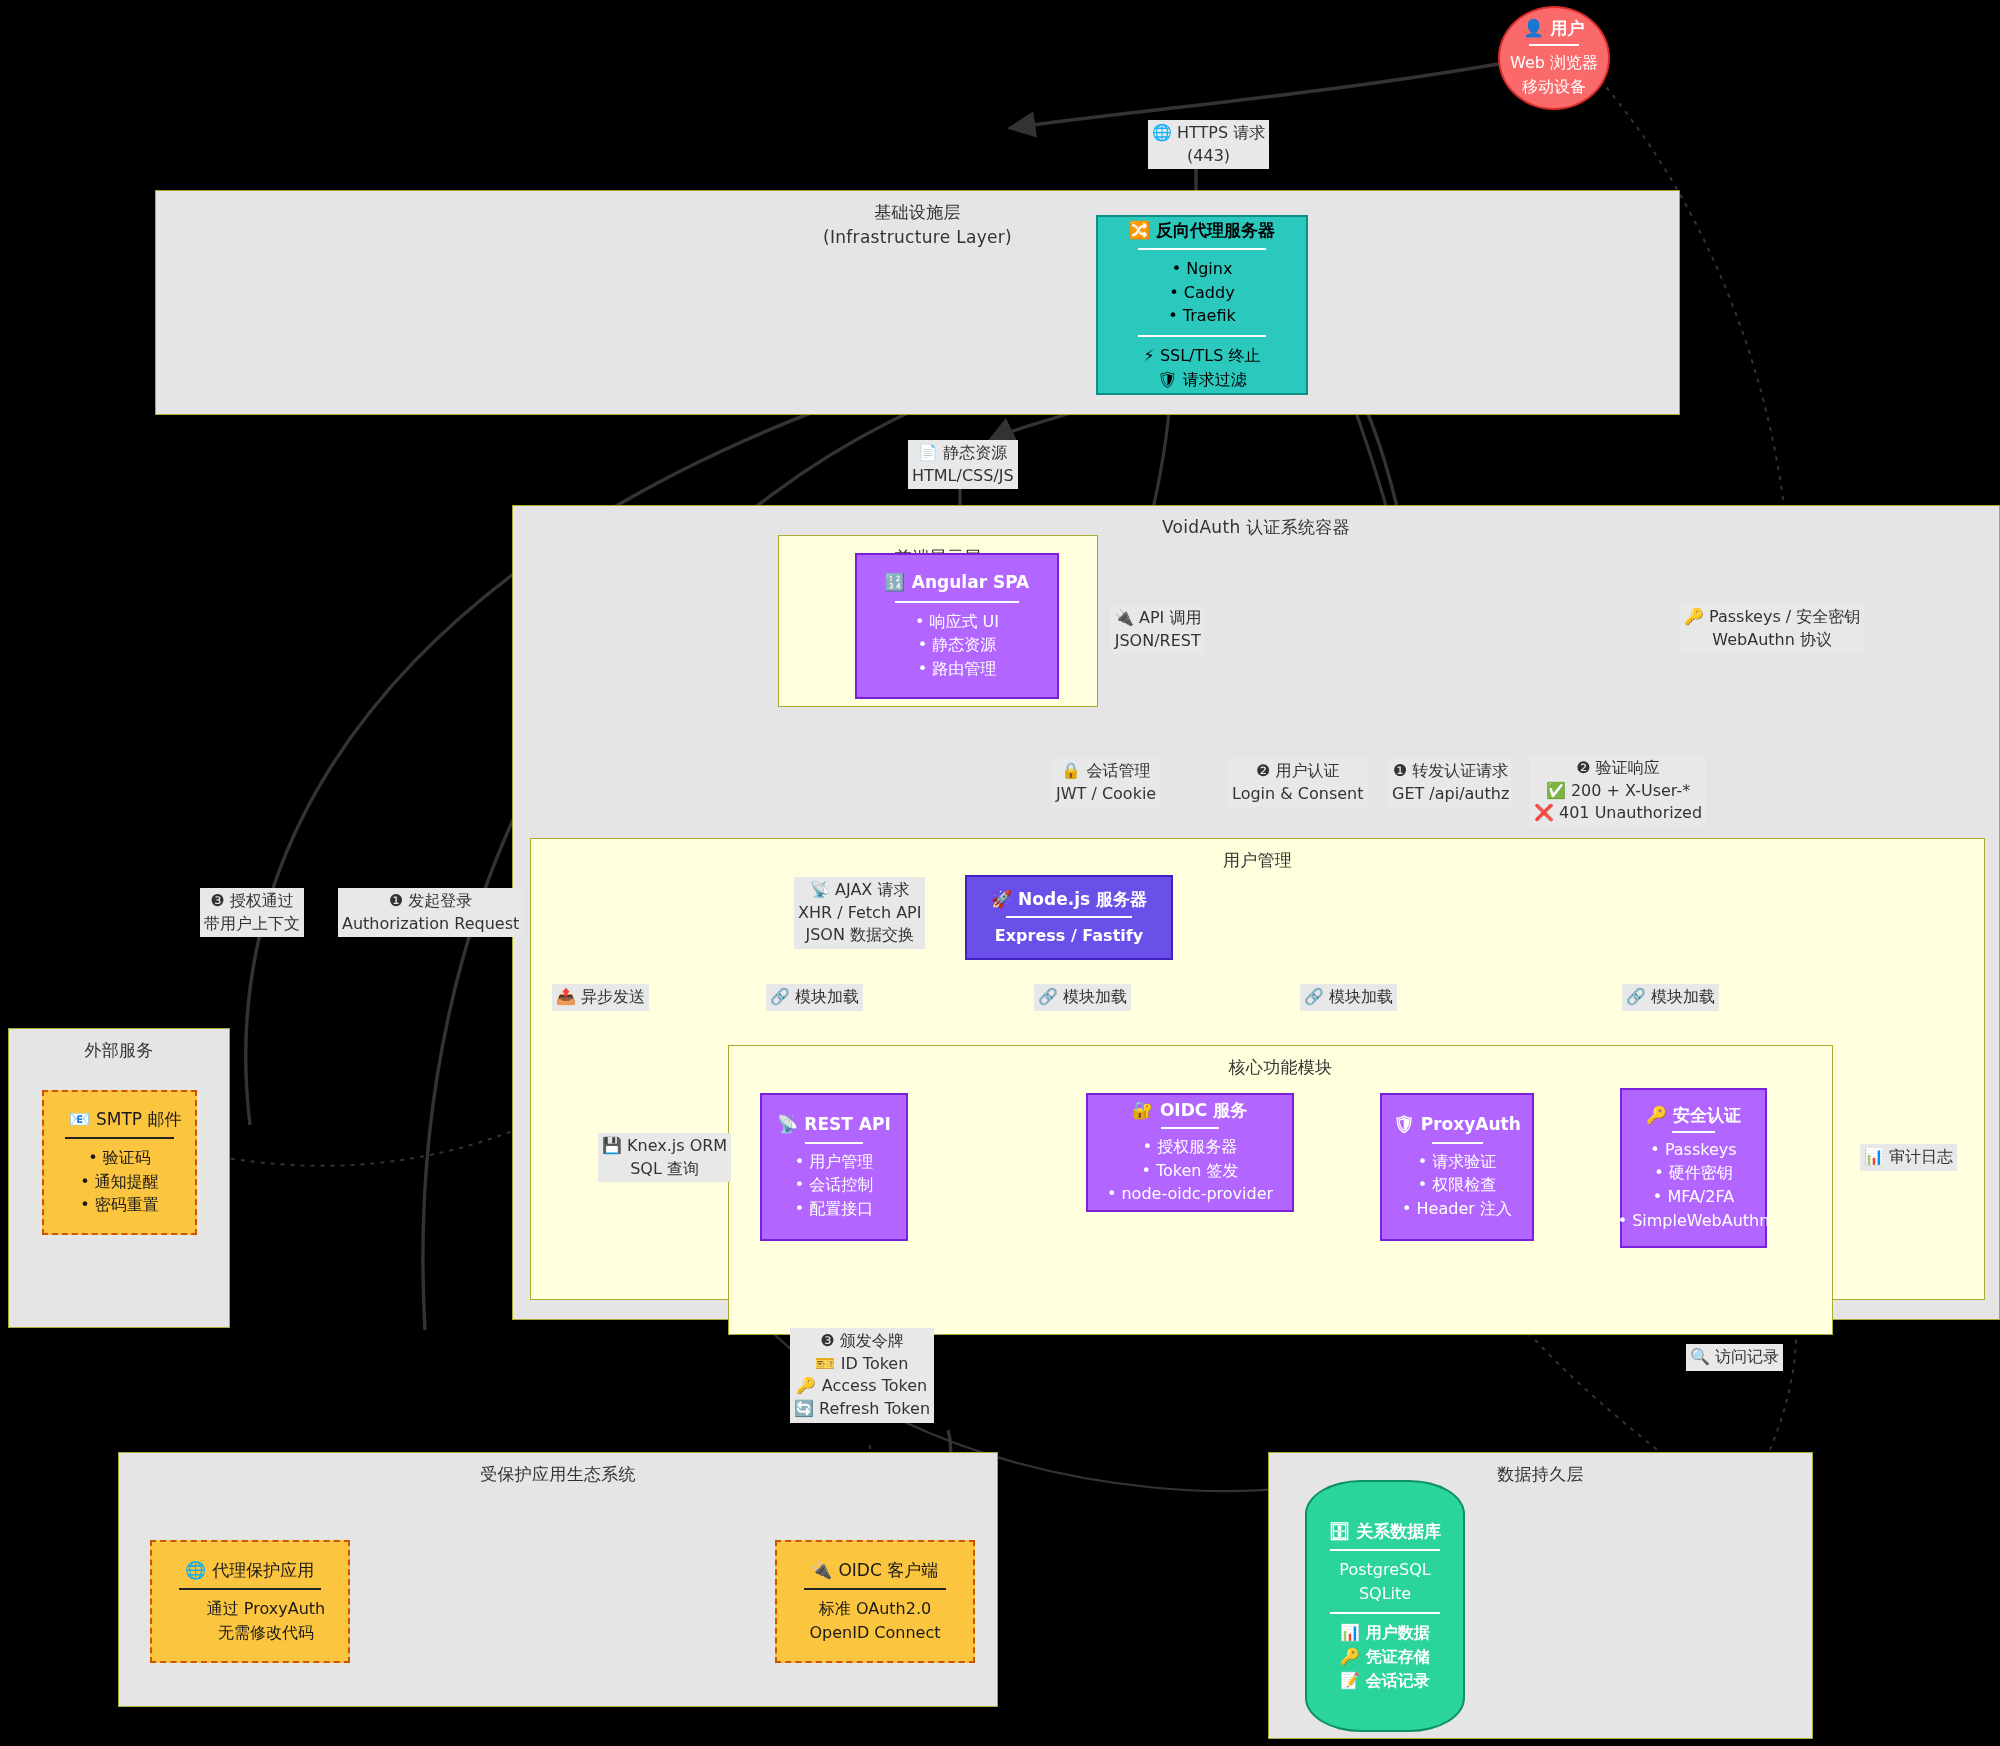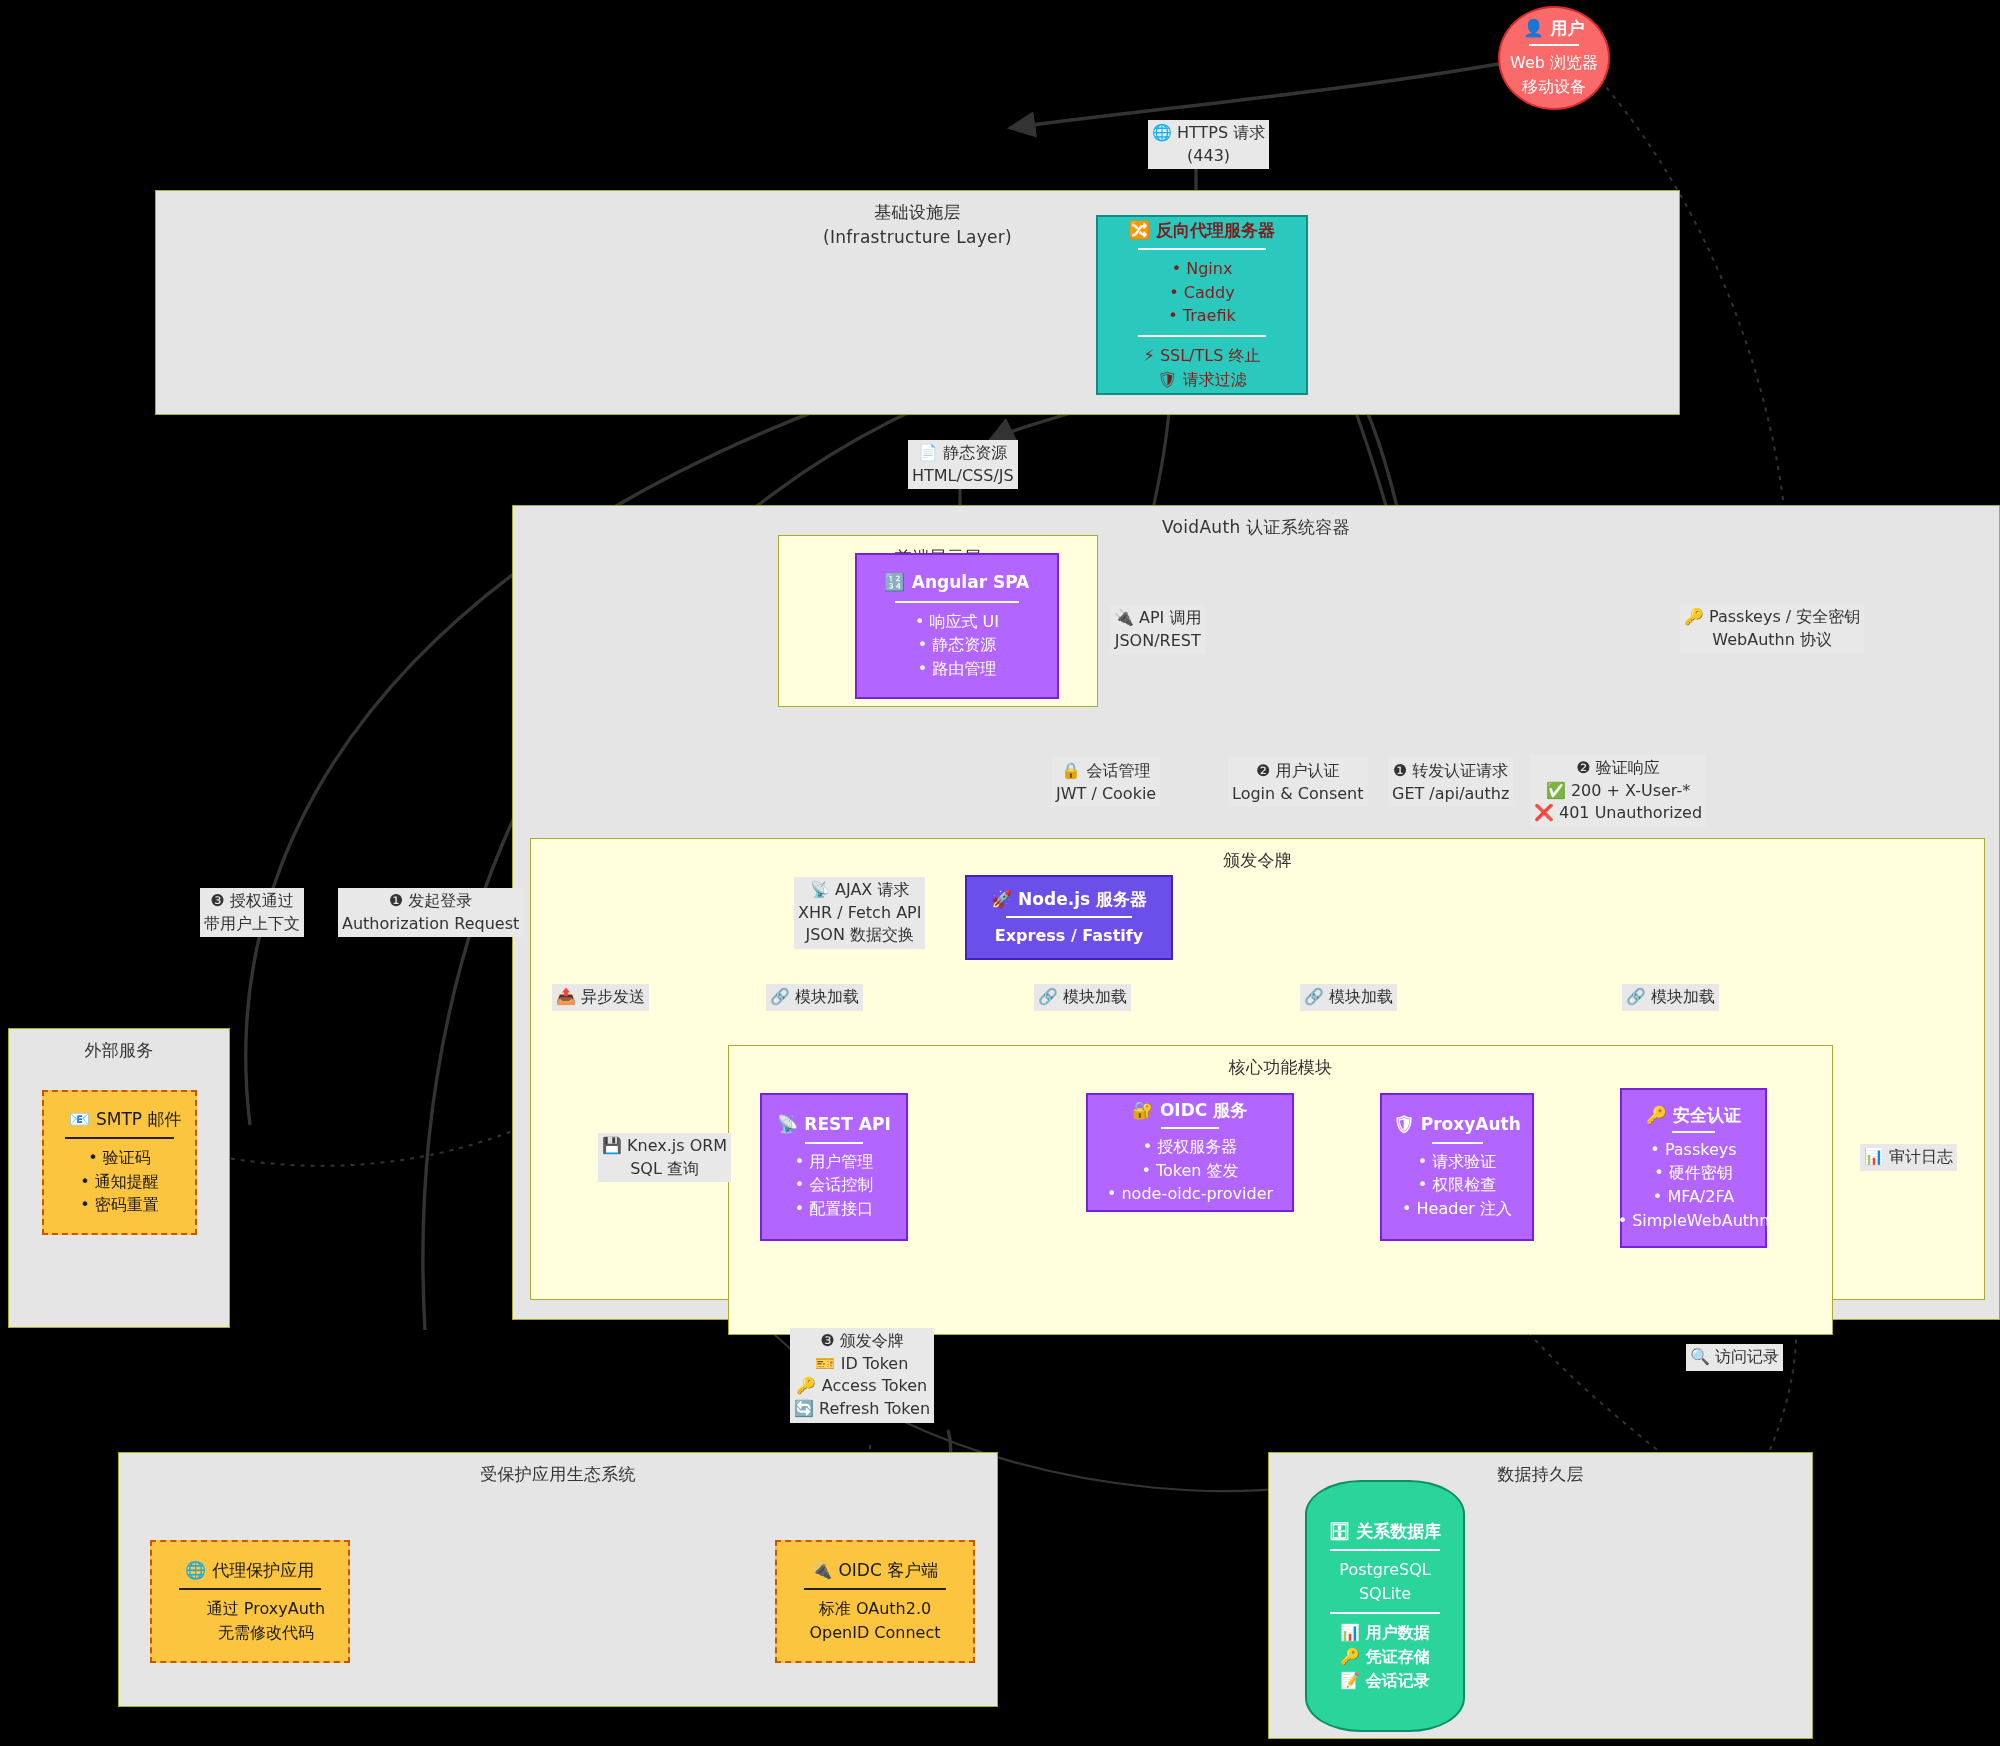--- a/index.html
+++ b/index.html
@@ -16,21 +16,21 @@
 
   
   .node{position:absolute;box-sizing:border-box;display:flex;flex-direction:column;
         align-items:center;justify-content:center;text-align:center;}
   .node .ttl{font-weight:bold;font-size:17px;line-height:1.3;white-space:nowrap;}
   .node hr{border:none;border-top:2px solid #fff;margin:7px auto;width:62%;}
   .node .body{font-size:16px;line-height:1.48;}
   .node .body div{white-space:nowrap;}
 
   
-  .n-teal{background:#2bc9bd;border:2.5px solid #0b8f88;color:#7f1d1d;}
+  .n-teal{background:#2bc9bd;border:2.5px solid #0b8f88;color:#000000;}
   .n-teal hr{border-top-color:#fff;}
   
   .n-purple{background:#b266ff;border:2.5px solid #7a20d9;color:#fff;}
   .n-indigo{background:#6a4fe8;border:2.5px solid #4320c0;color:#fff;}
   
   .n-amber{background:#fcc53f;border:2.5px dashed #cc5500;color:#1a1a1a;}
   .n-amber hr{border-top-color:#222;width:72%;}
   .n-amber .body{font-weight:bold;}
   
   .n-db{background:#2bd49a;border:2.5px solid #0b8f68;color:#fff;
@@ -145,21 +145,21 @@
   </div>
 
   <div class="cluster inner" style="left:778px;top:535px;width:320px;height:172px;">
     <div class="cluster-title">
       <span>前端展示层</span>
     </div>
   </div>
 
   <div class="cluster inner" style="left:530px;top:838px;width:1455px;height:462px;">
     <div class="cluster-title">
-      <span>颁发令牌</span>
+      <span>用户管理</span>
     </div>
   </div>
 
   <div class="cluster inner" style="left:728px;top:1045px;width:1105px;height:290px;">
     <div class="cluster-title">
       <span>核心功能模块</span>
     </div>
   </div>
 
   <div class="cluster" style="left:8px;top:1028px;width:222px;height:300px;">

